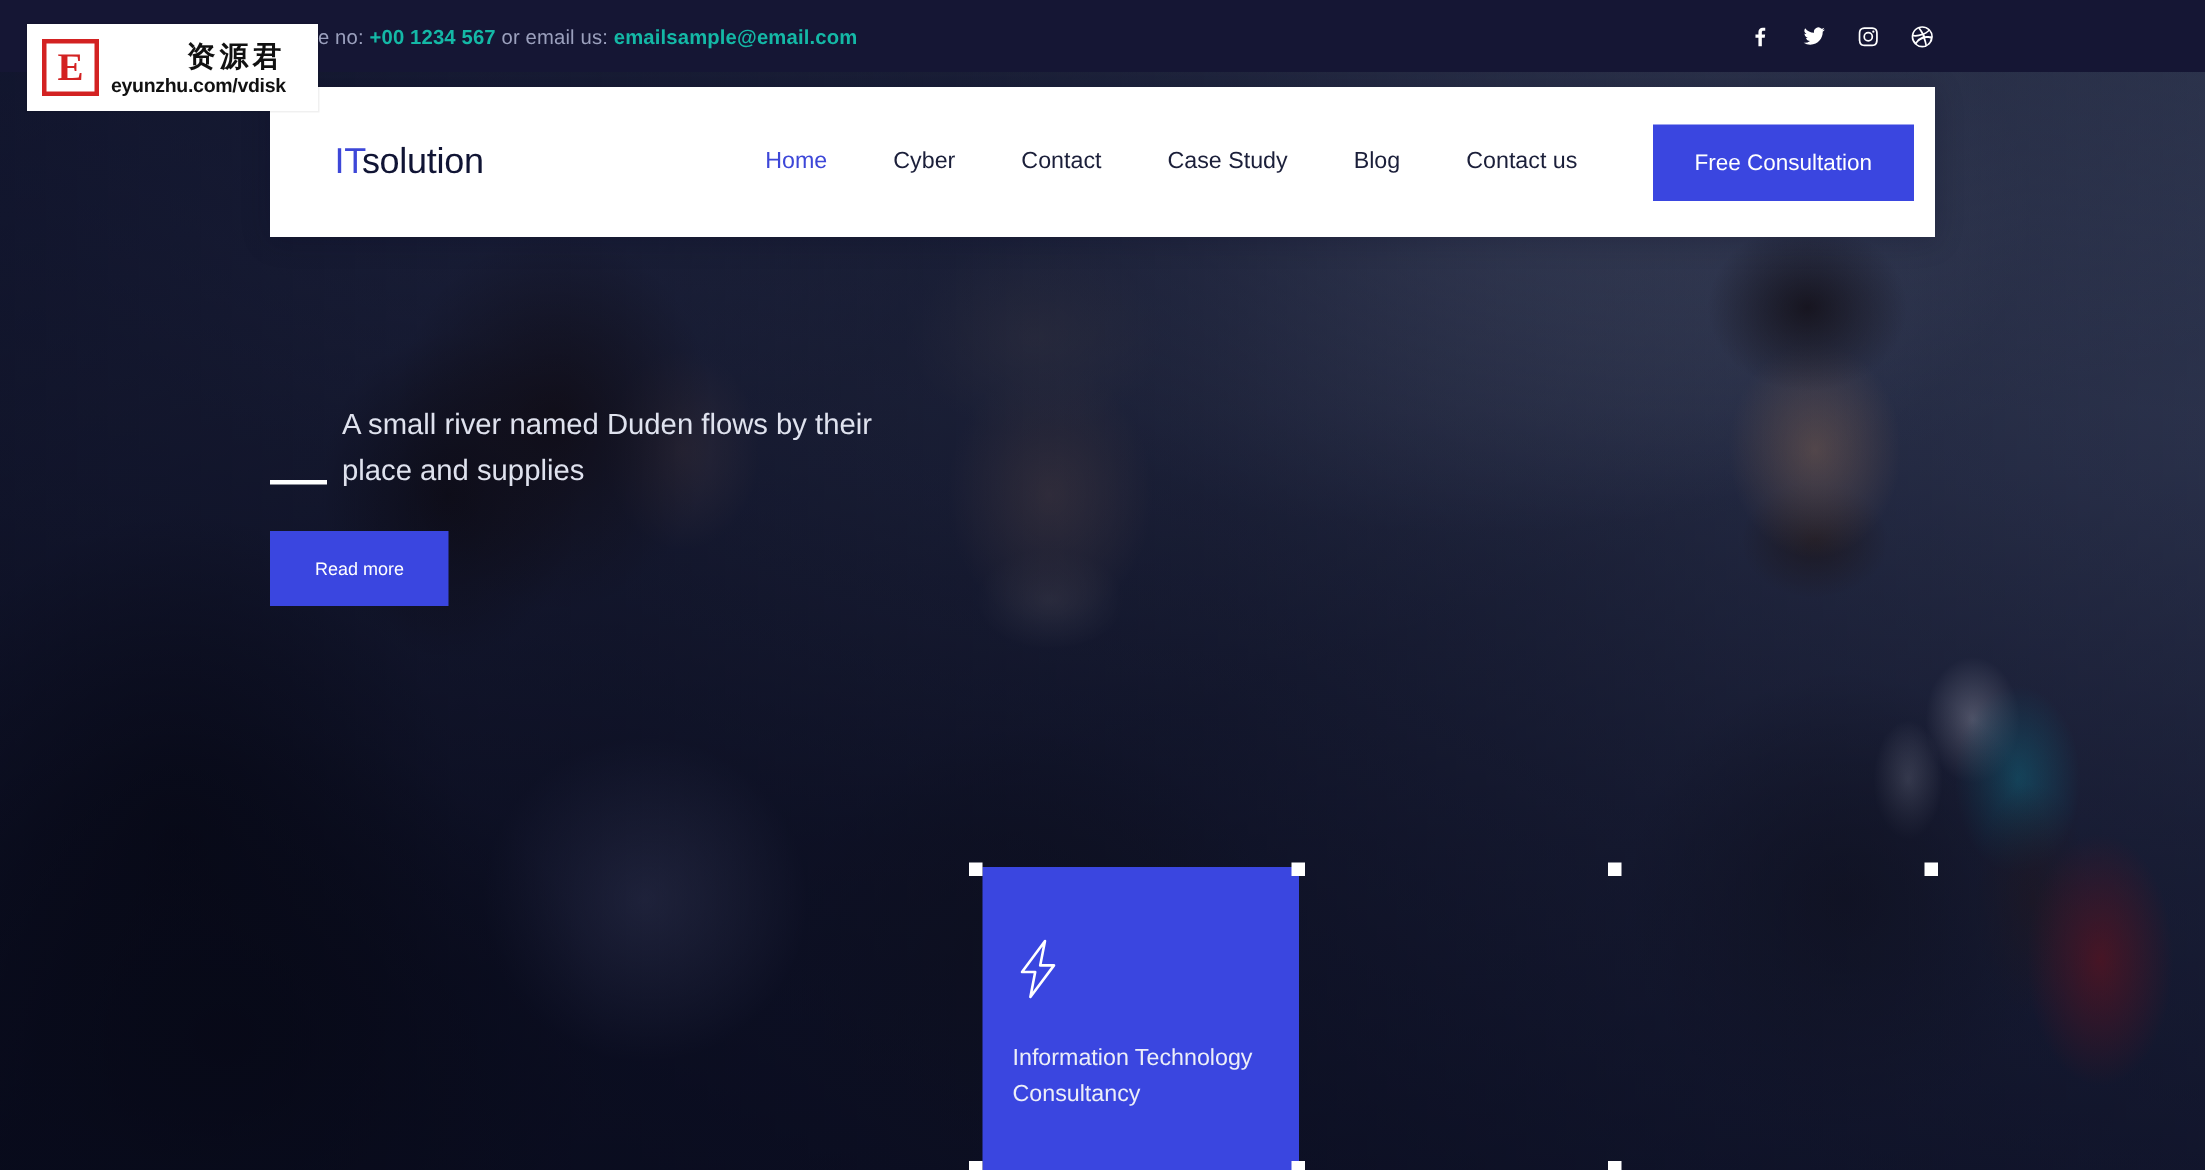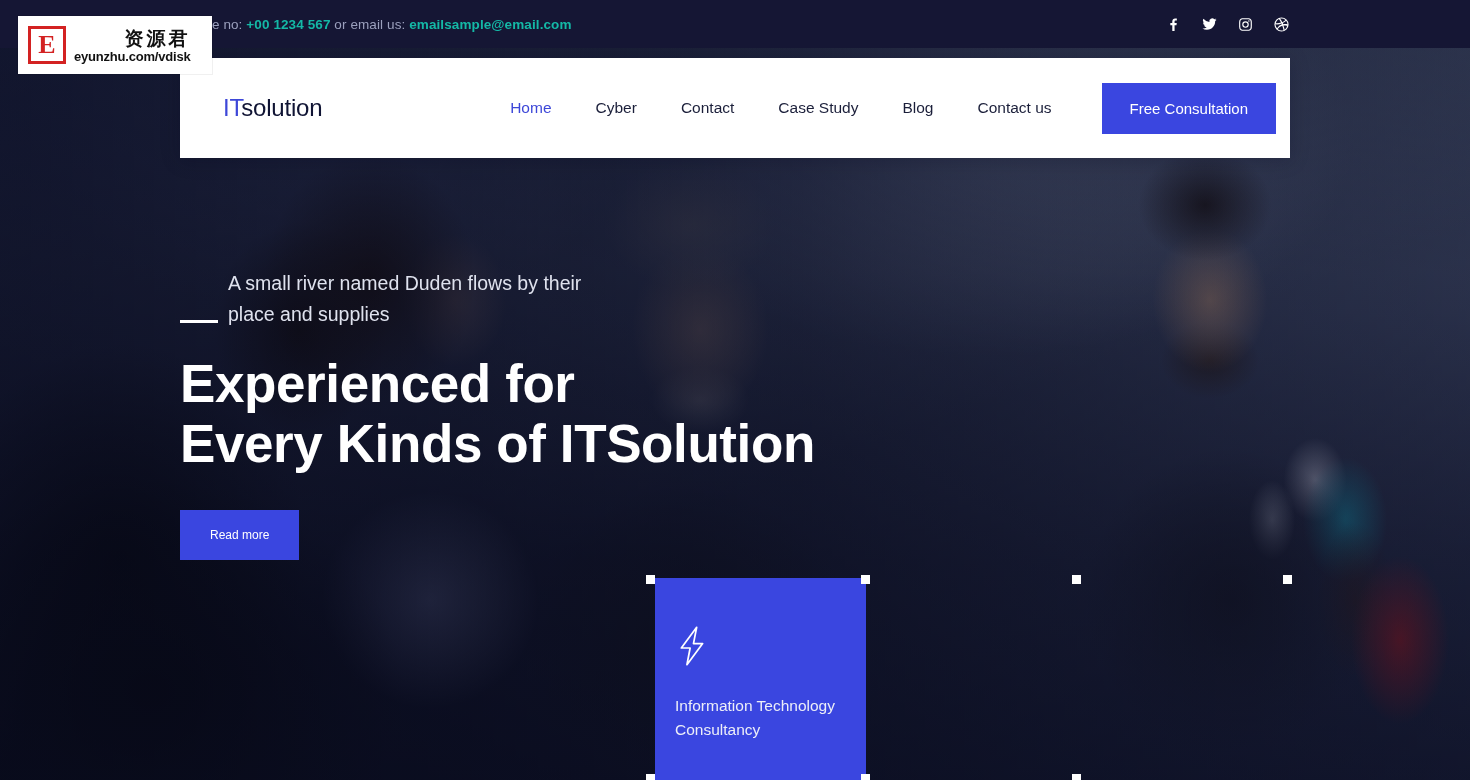--- a/index.html
+++ b/index.html
@@ -373,24 +373,20 @@
   </div>
 
   <div class="hero-content">
     <div class="sub-wrap">
       <span class="sub-line"></span>
       <div class="hero-sub">
         <span>A small river named Duden flows by</span>
         <span>their place and supplies</span>
       </div>
     </div>
-    <h1 class="hero-title">
-      <div>Experienced for</div>
-      <div>Every Kinds of ITSolution</div>
-    </h1>
     <button class="readmore-btn">Read more</button>
   </div>
 
   <div class="cards">
 
     <div class="card c1">
       <div class="card-icon">
         <svg width="34" height="40" viewBox="0 0 24 30" fill="none" stroke="#ffffff" stroke-width="1.3" stroke-linejoin="round" stroke-linecap="round">
           <path d="M15.5 1 4 16.5h6.6L8.2 29 20 13.2h-6.9z"></path>
         </svg>

